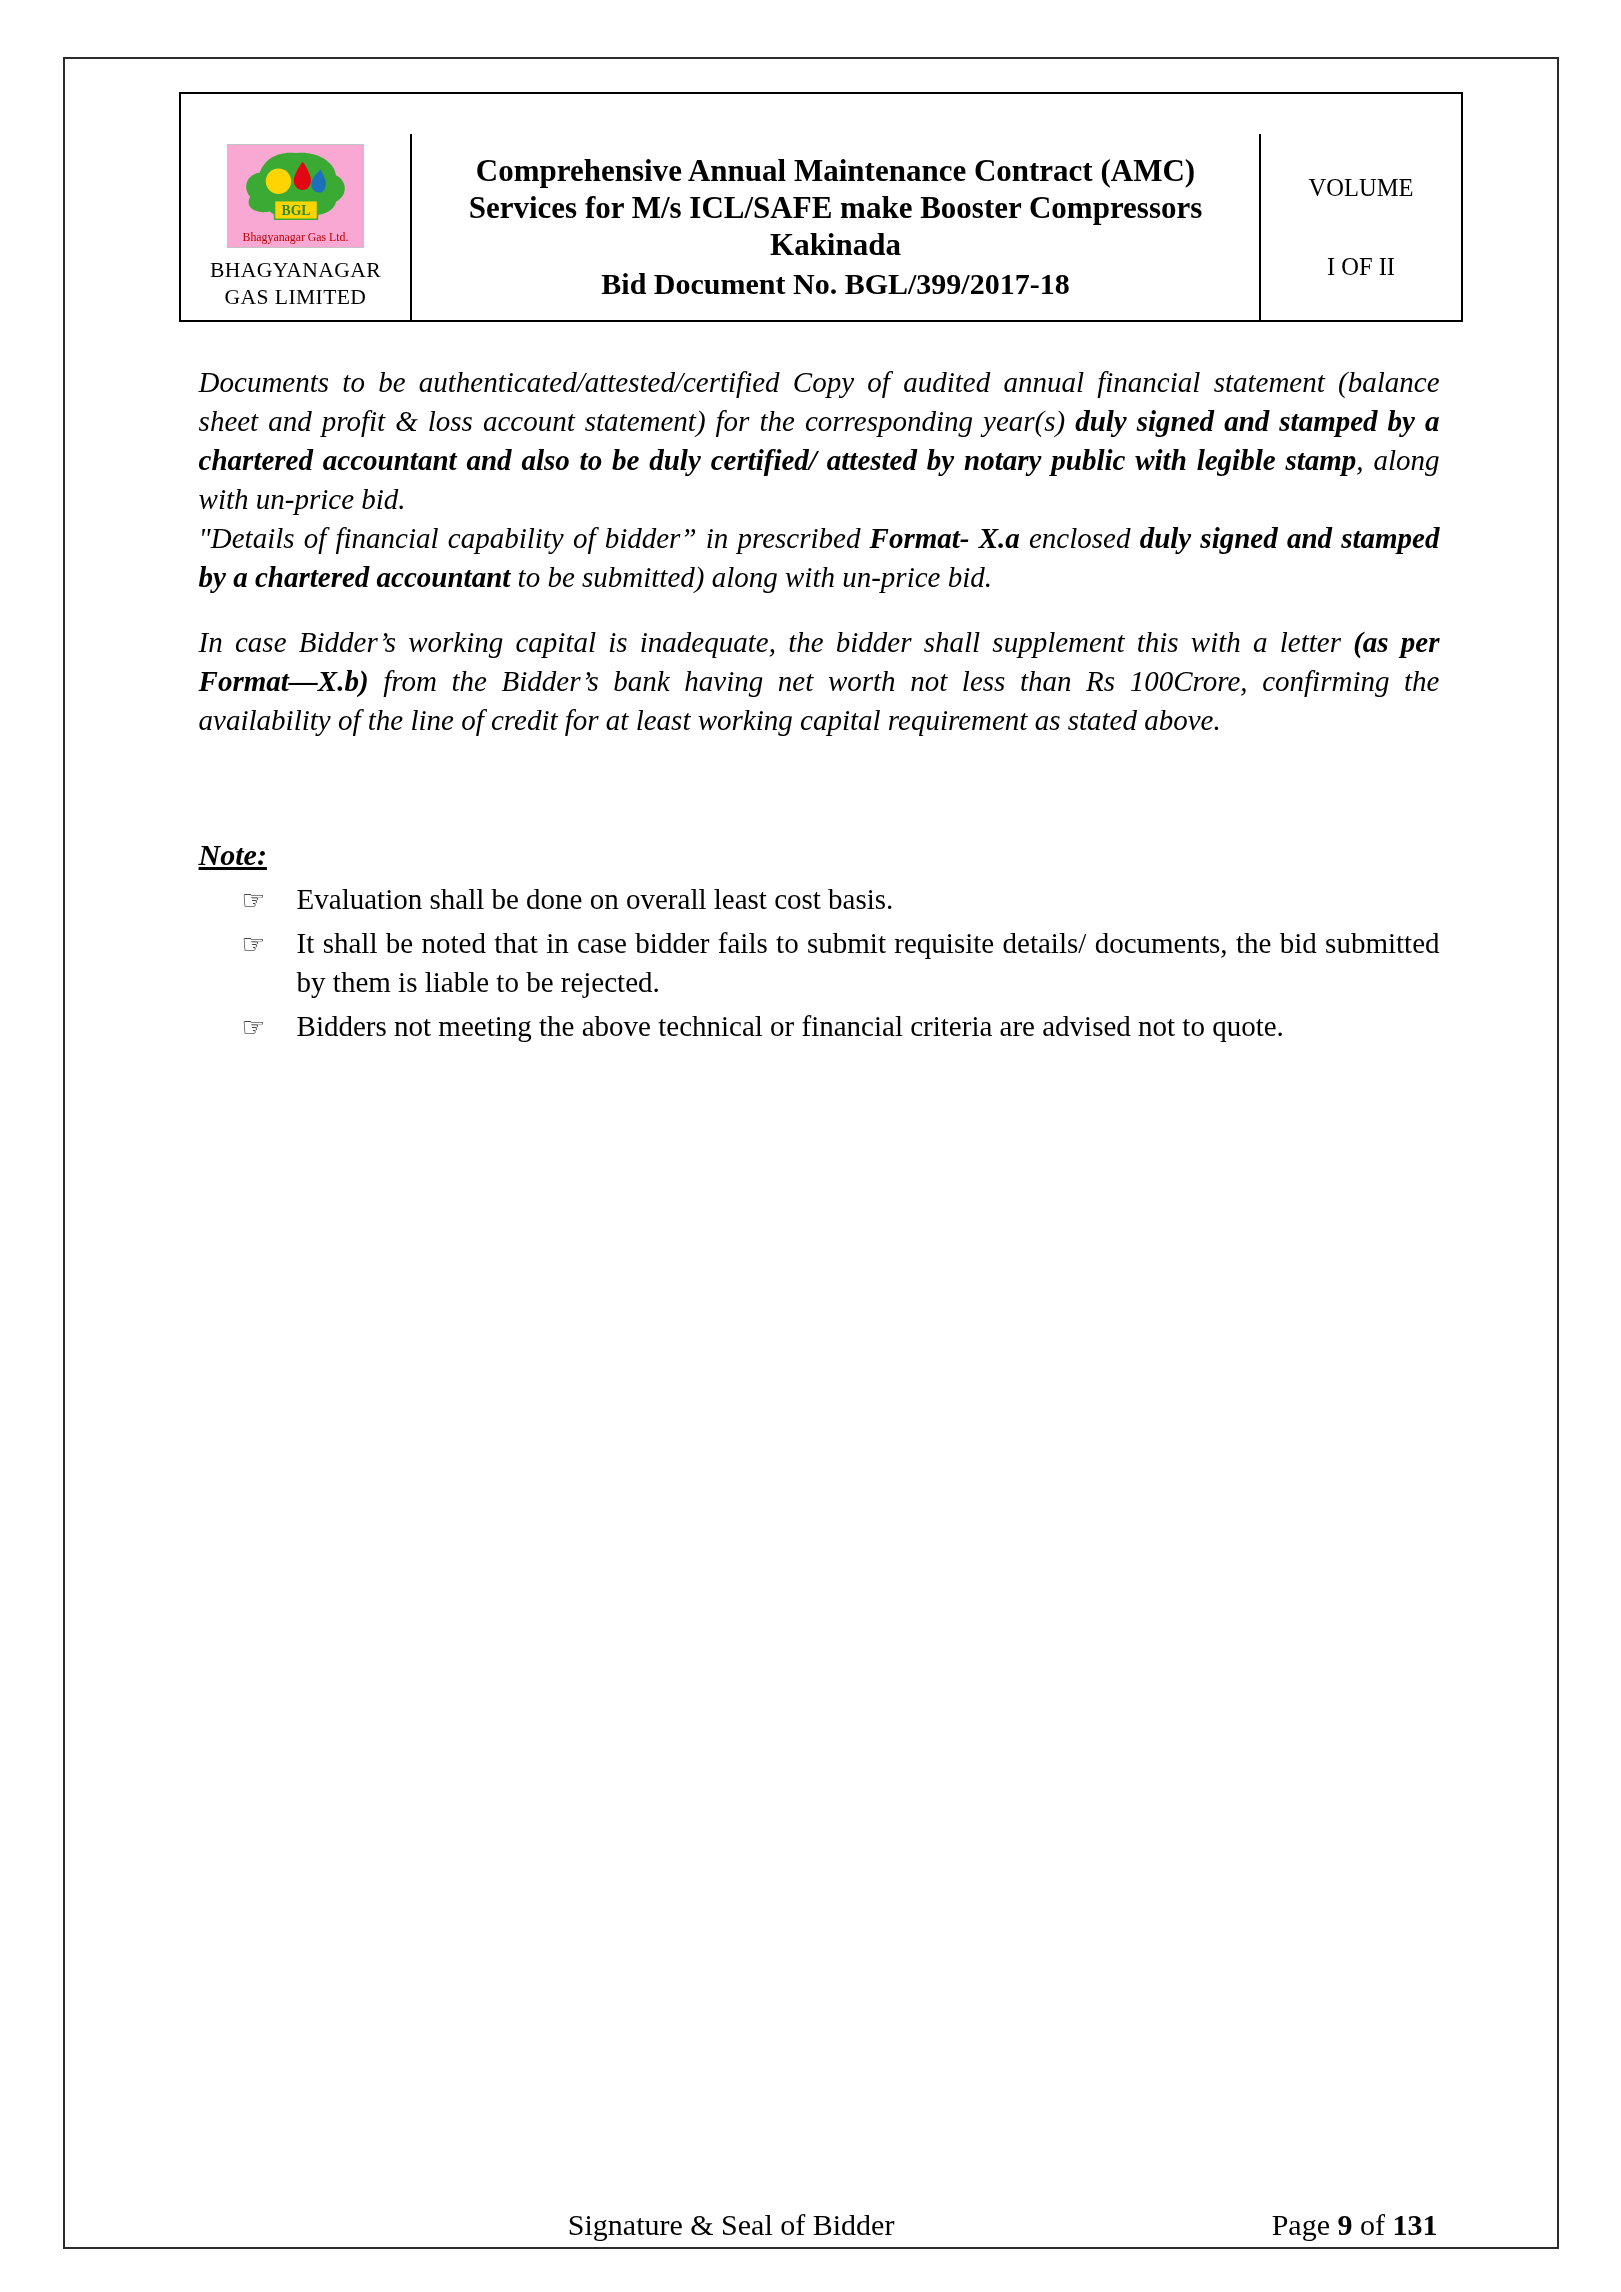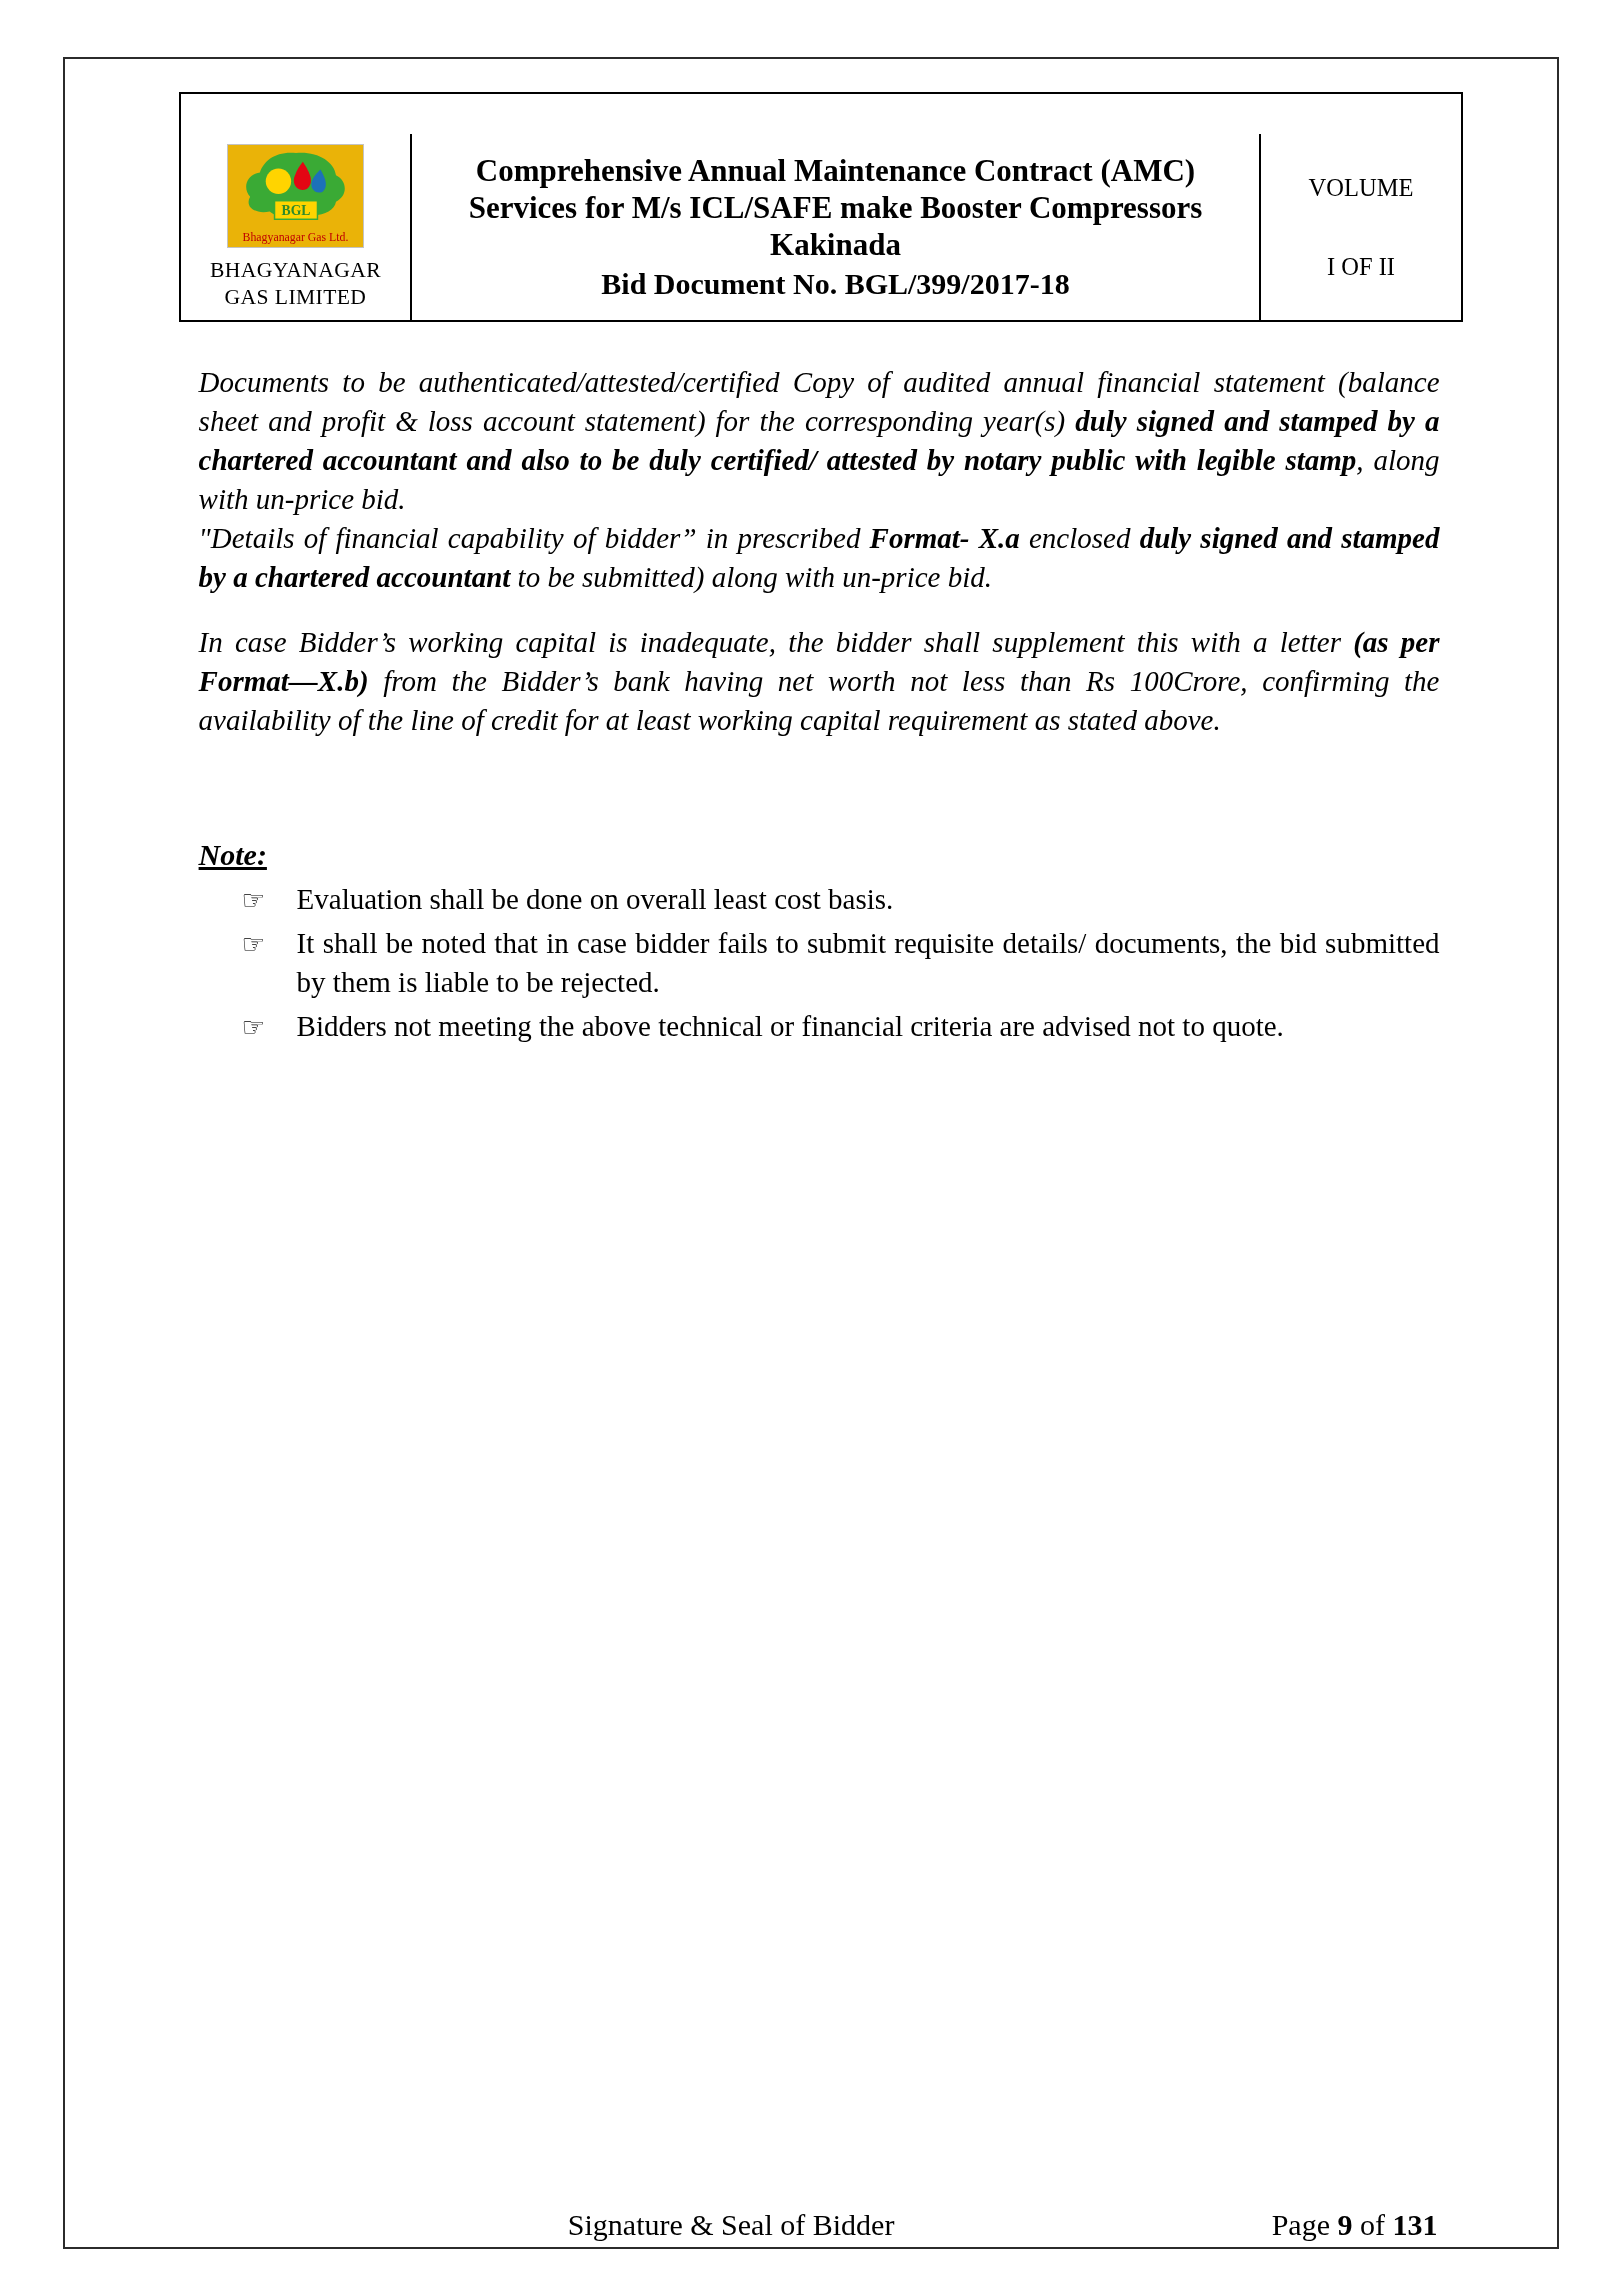--- a/index.html
+++ b/index.html
@@ -38,21 +38,21 @@
     padding: 9.8px 7.8px;
     text-align: center;
     margin-top: 40px;
   }
   .cell:last-child { border-right: none; }
 
   .logo-frame {
     border: 1px solid #c3c3c3;
     padding: 4.9px 9.8px 2.9px 9.8px;
     display: flex; flex-direction: column; align-items: center;
-    background: #eab308;
+    background: #f9a8d4;
   }
   .logo-tagline {
     color: #c00000;
     font-size: 11.8px;
     line-height: 13.7px;
     margin-top: 1px;
     white-space: nowrap;
   }
   .org-name {
     margin-top: 8.8px;

